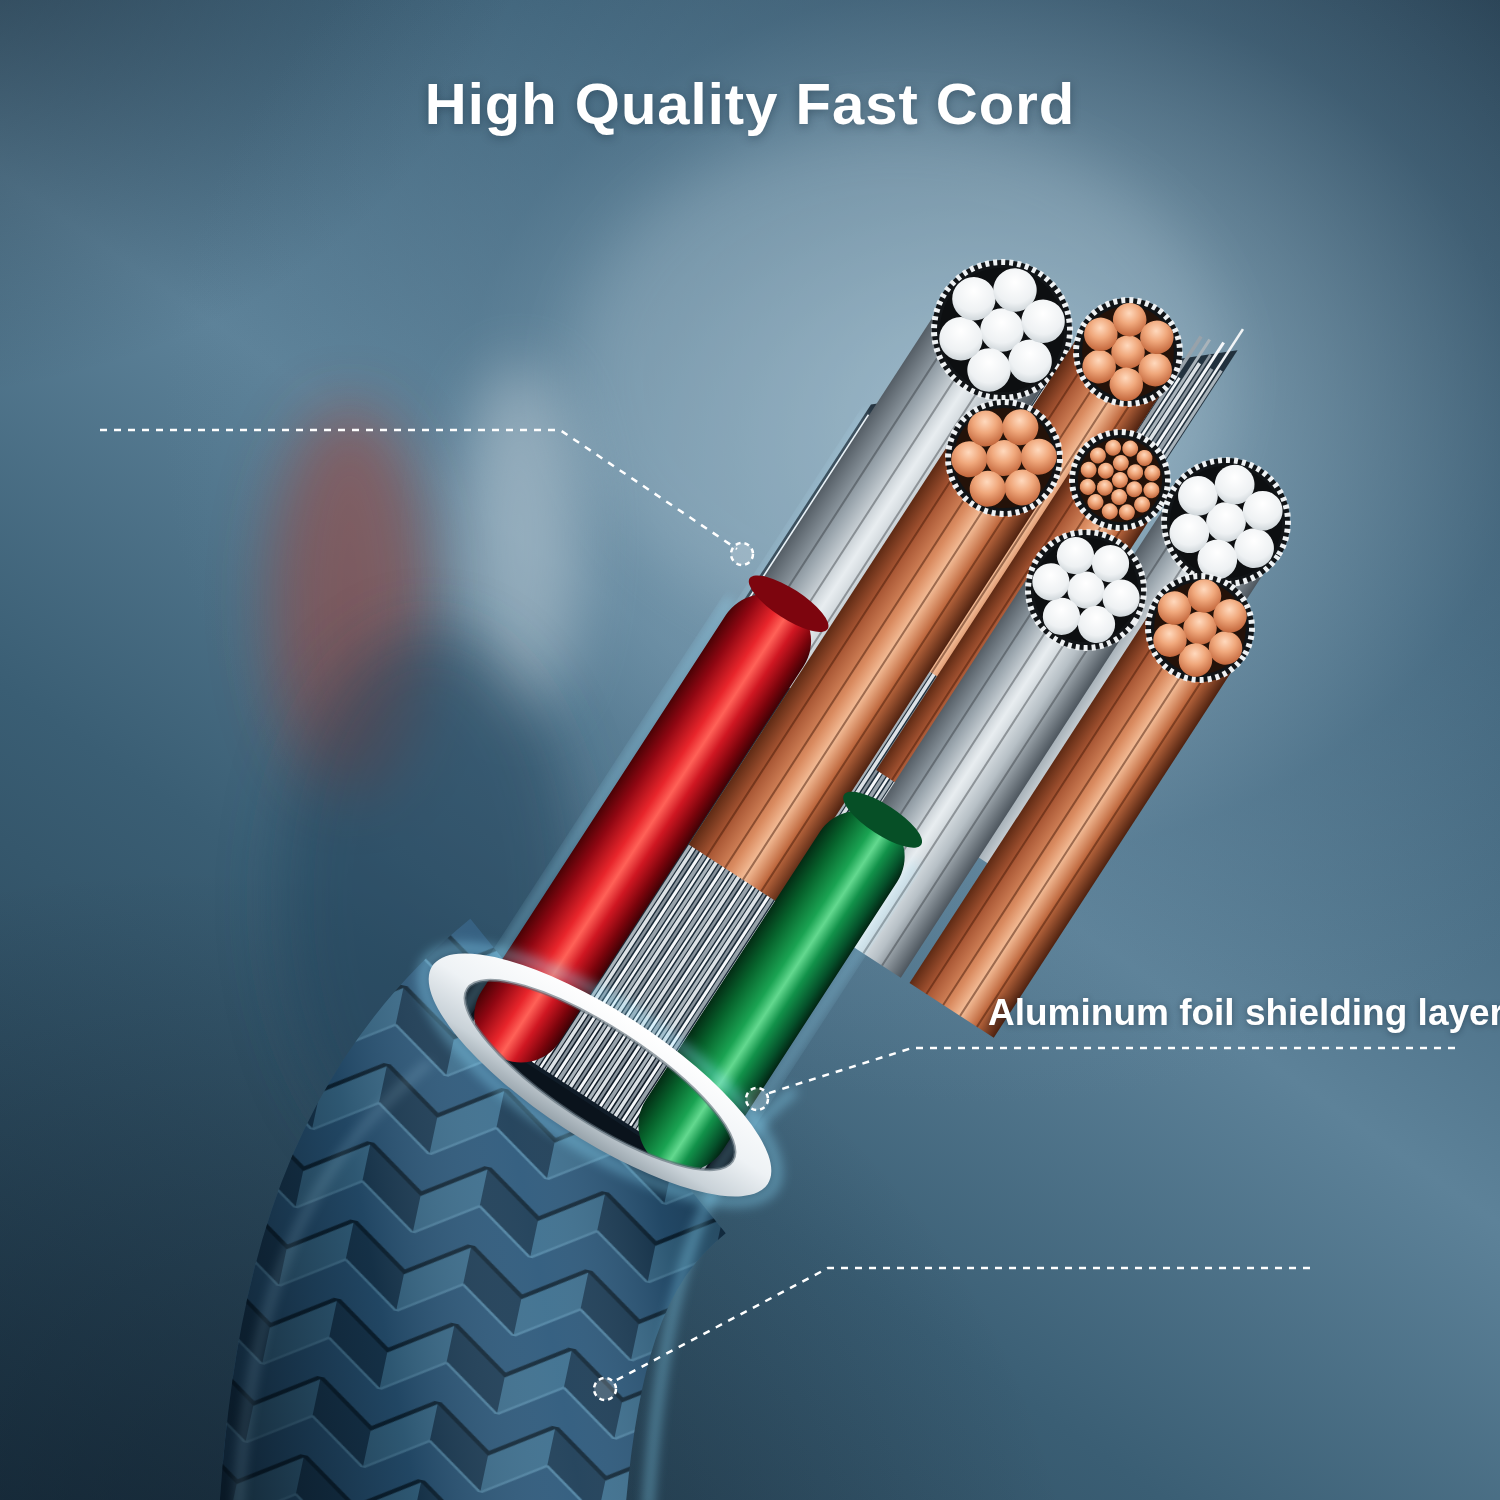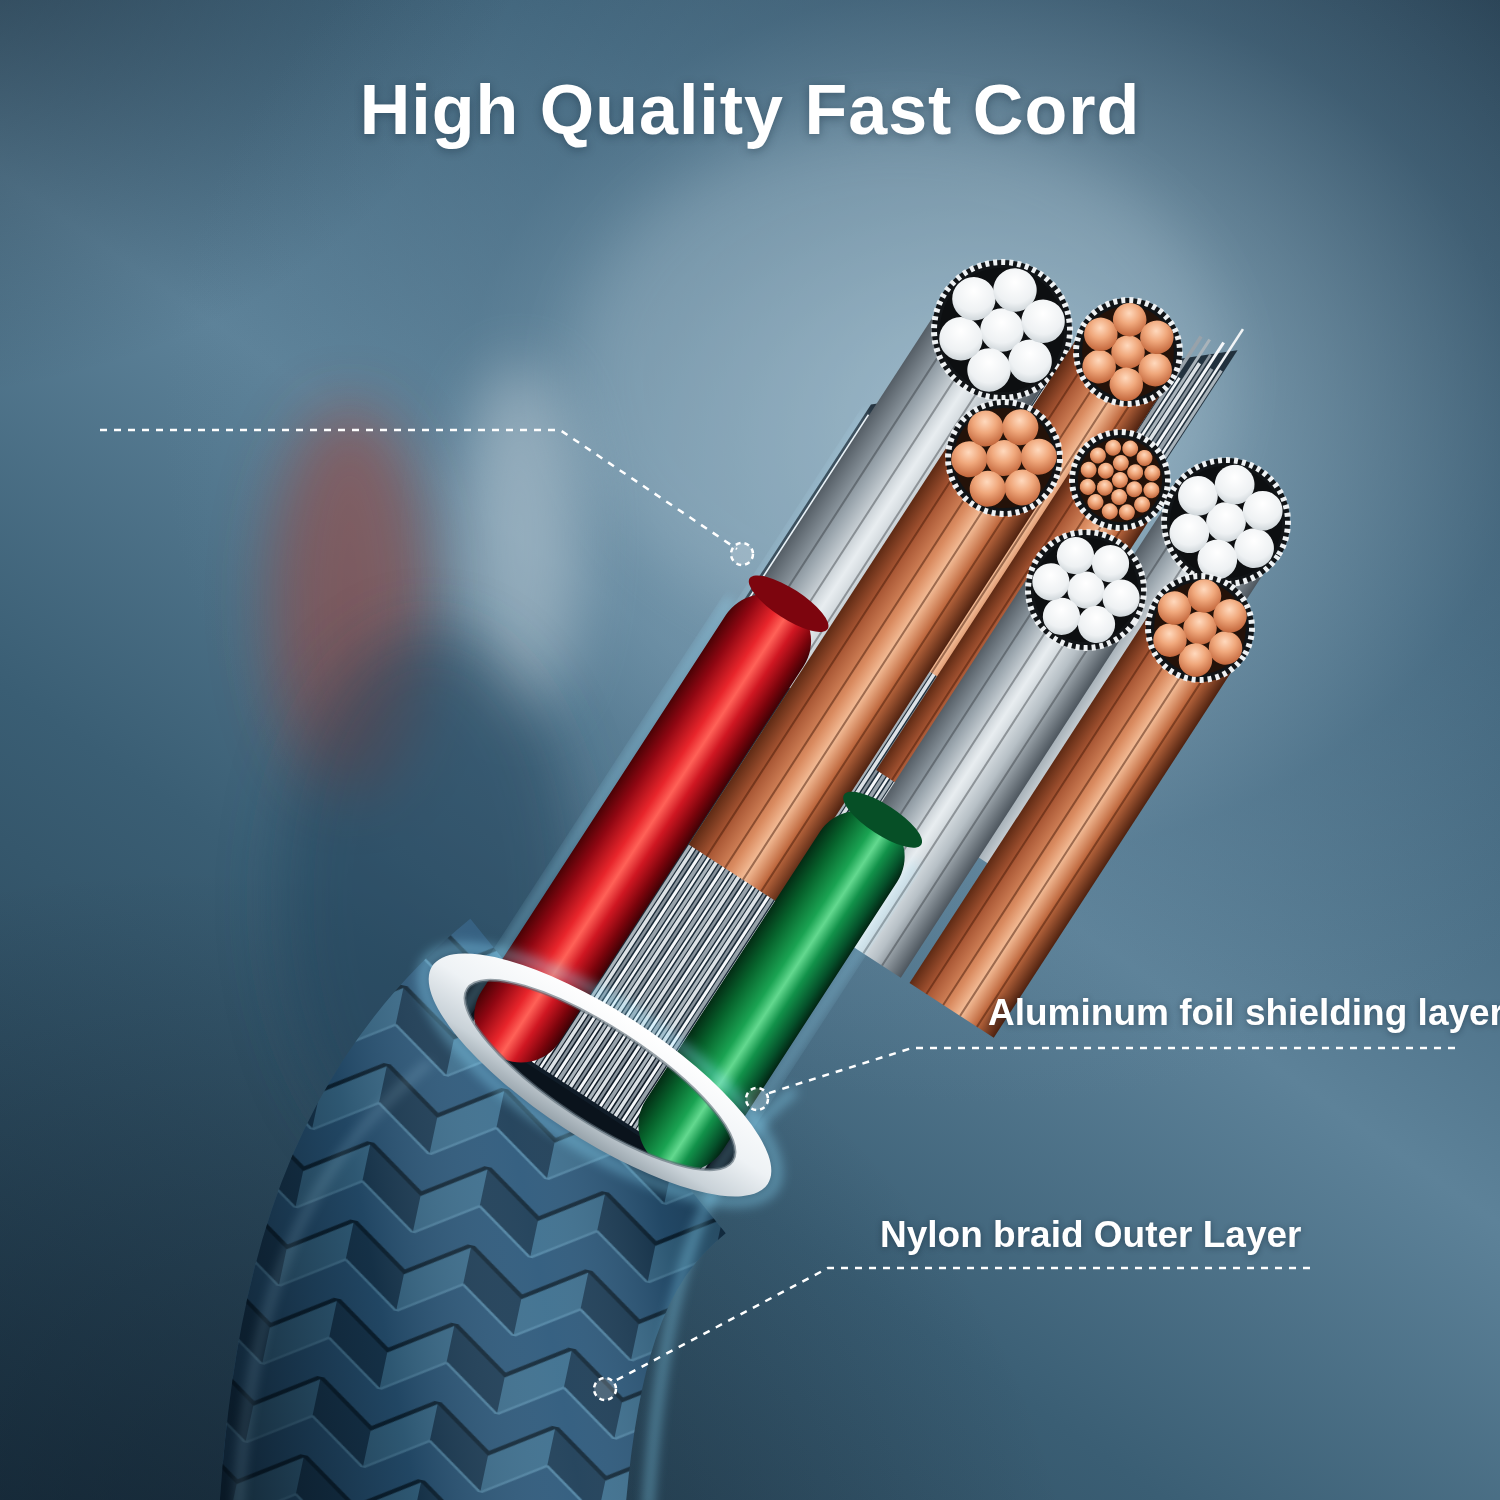--- a/index.html
+++ b/index.html
@@ -8,21 +8,21 @@
     font-family:"Liberation Sans",sans-serif;
     background:
       radial-gradient(1150px 950px at 66% 28%, rgba(168,196,212,.85), rgba(100,135,158,.35) 46%, rgba(0,0,0,0) 72%),
       radial-gradient(1500px 1300px at 12% 110%, rgba(8,20,32,.55), rgba(0,0,0,0) 60%),
       radial-gradient(1200px 1000px at -8% -10%, rgba(8,20,32,.6), rgba(0,0,0,0) 55%),
       linear-gradient(215deg,#243c4e 0%, #3c6077 26%, #5d8299 48%, #3a5e74 68%, #20394a 100%);
   }
   svg.art{position:absolute;left:0;top:0;}
   .title{
     position:absolute;top:70px;left:0;width:100%;text-align:center;
-    font-size:70px;font-weight:800;color:#ffffff;letter-spacing:1px;
+    font-size:58px;font-weight:800;color:#ffffff;letter-spacing:1px;
     text-shadow:0 2px 10px rgba(10,25,40,.35);
   }
   .callout-label{
     position:absolute;color:#ffffff;font-weight:700;font-size:37px;
     text-shadow:0 1px 6px rgba(10,25,40,.4);white-space:nowrap;
   }
   .label-copper{left:128px;top:358px;}
   .label-foil{left:988px;top:992px;}
   .label-nylon{left:880px;top:1214px;}
 </style>
@@ -353,14 +353,13 @@
     </g>
     <g stroke="#ffffff" stroke-width="2.5" fill="rgba(255,255,255,0.18)" stroke-dasharray="5 4">
       <circle cx="742" cy="554" r="11"></circle>
       <circle cx="757" cy="1099" r="11"></circle>
       <circle cx="605" cy="1389" r="11"></circle>
     </g>
   </svg>
 
   <div class="title">High Quality Fast Cord</div>
   <div class="callout-label label-foil">Aluminum foil shielding layer</div>
-  <div class="callout-label label-nylon">Nylon braid Outer Layer</div>
 </div>
 
 </body></html>

